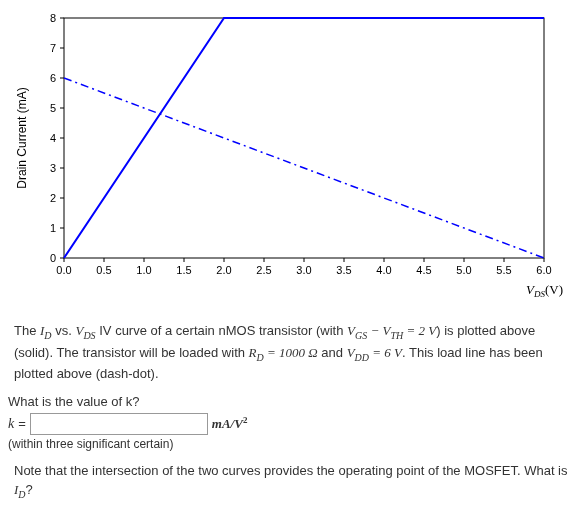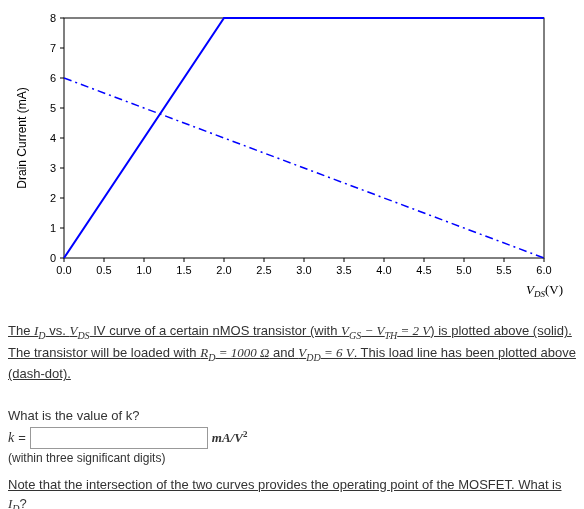--- a/index.html
+++ b/index.html
@@ -10,25 +10,24 @@
     padding: 8px;
     width: 584px;
     box-sizing: border-box;
   }
   .chart-container {
     margin-left: 0px;
     margin-bottom: 20px;
   }
   .text-block {
     line-height: 1.5;
-    margin: 10px 0;
-    text-decoration: underline;
+    margin: 10px 6px;
   }
   .question {
-    margin: 24px 0 4px 0;
+    margin: 10px 0 4px 0;
   }
   .input-row {
     display: flex;
     align-items: center;
     margin: 2px 0;
   }
   .var-label {
     font-style: italic;
     font-family: 'Times New Roman', serif;
     font-size: 14px;
@@ -133,17 +132,17 @@
   <span>The </span><span class="math">I<span class="sub">D</span></span> vs. <span class="math">V<span class="sub">DS</span></span><span> IV curve of a certain nMOS transistor (with </span><span class="math">V<span class="sub">GS</span> − V<span class="sub">TH</span> = 2 V</span><span>) is plotted above (solid). The transistor will be loaded with </span><span class="math">R<span class="sub">D</span> = 1000 Ω</span><span> and </span><span class="math">V<span class="sub">DD</span> = 6 V</span><span>. This load line has been plotted above (dash-dot).</span>
 </div>
 
 <div class="question">What is the value of k?</div>
 <div class="input-row">
   <span class="var-label">k</span>
   <span> =</span>
   <input type="text" class="answer-input" value="" style="">
   <span class="unit">mA/V<sup style="font-size:9px;font-style:normal">2</sup></span>
 </div>
-<div class="hint">(within three significant digits)</div>
+<div class="hint">(within three significant certain)</div>
 
 <div class="text-block">
   Note that the intersection of the two curves provides the operating point of the MOSFET. What is <span class="math">I<span class="sub">D</span></span>?
 </div>
 
 </body></html>

